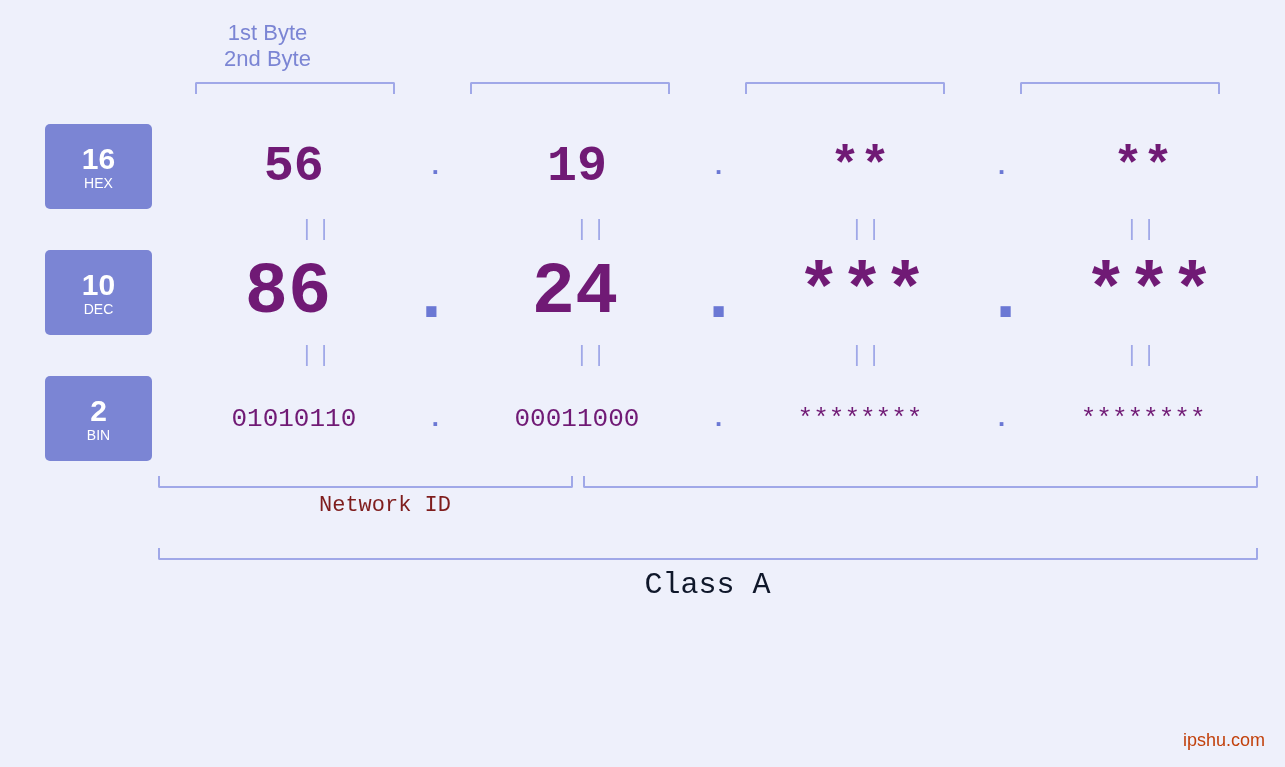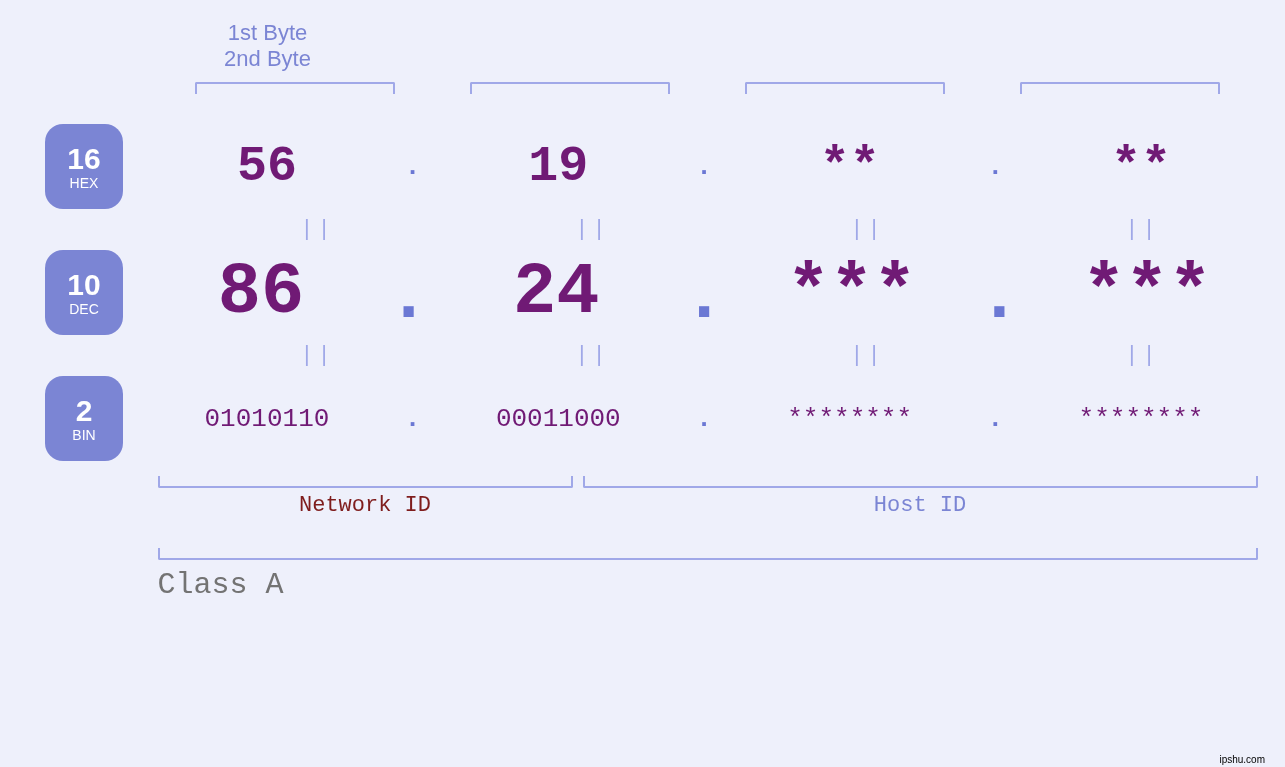--- a/index.html
+++ b/index.html
@@ -60,24 +60,24 @@
 
     .data-section {
       display: flex;
       align-items: center;
       width: 1285px;
       margin-bottom: 0;
     }
 
     
     .badge {
-      width: 78px;
+      width: 107px;
       height: 85px;
       background-color: #7b85d4;
-      border-radius: 18px;
+      border-radius: 5px;
       display: flex;
       flex-direction: column;
       align-items: center;
       justify-content: center;
       margin-left: 45px;
       flex-shrink: 0;
     }
 
     .badge-number {
       color: white;
@@ -212,33 +212,33 @@
       margin-top: 30px;
       height: 12px;
       border: 2px solid #a0a8e8;
       border-top: none;
       border-radius: 0 0 2px 2px;
     }
 
     .class-label {
       width: 1100px;
       margin-left: 130px;
-      text-align: left;
-      color: #737373;
+      text-align: center;
+      color: #0f172a;
       font-size: 30px;
       font-family: 'Courier New', Courier, monospace;
       margin-top: 8px;
     }
 
     .watermark {
       position: absolute;
-      bottom: 2px;
+      bottom: 16px;
       right: 20px;
-      color: #000000;
-      font-size: 10px;
+      color: #c2410c;
+      font-size: 18px;
       font-family: Arial, sans-serif;
     }
   </style>
 </head>
 <body>
 
 <div class="container">
 
   <div class="header-row">
     <div class="byte-label">1st Byte</div>
@@ -314,21 +314,20 @@
     </div>
   </div>
 
   <div class="bottom-bracket-section">
     <div class="network-bracket"></div>
     <div class="host-bracket"></div>
   </div>
 
   <div class="id-labels-row">
     <div class="network-id-label">Network ID</div>
-    <div class="host-id-label">Host ID</div>
   </div>
 
   <div class="bottom-bracket-full"></div>
 
   <div class="class-label">Class A</div>
 
   <div class="watermark">ipshu.com</div>
 
 </div>
 

